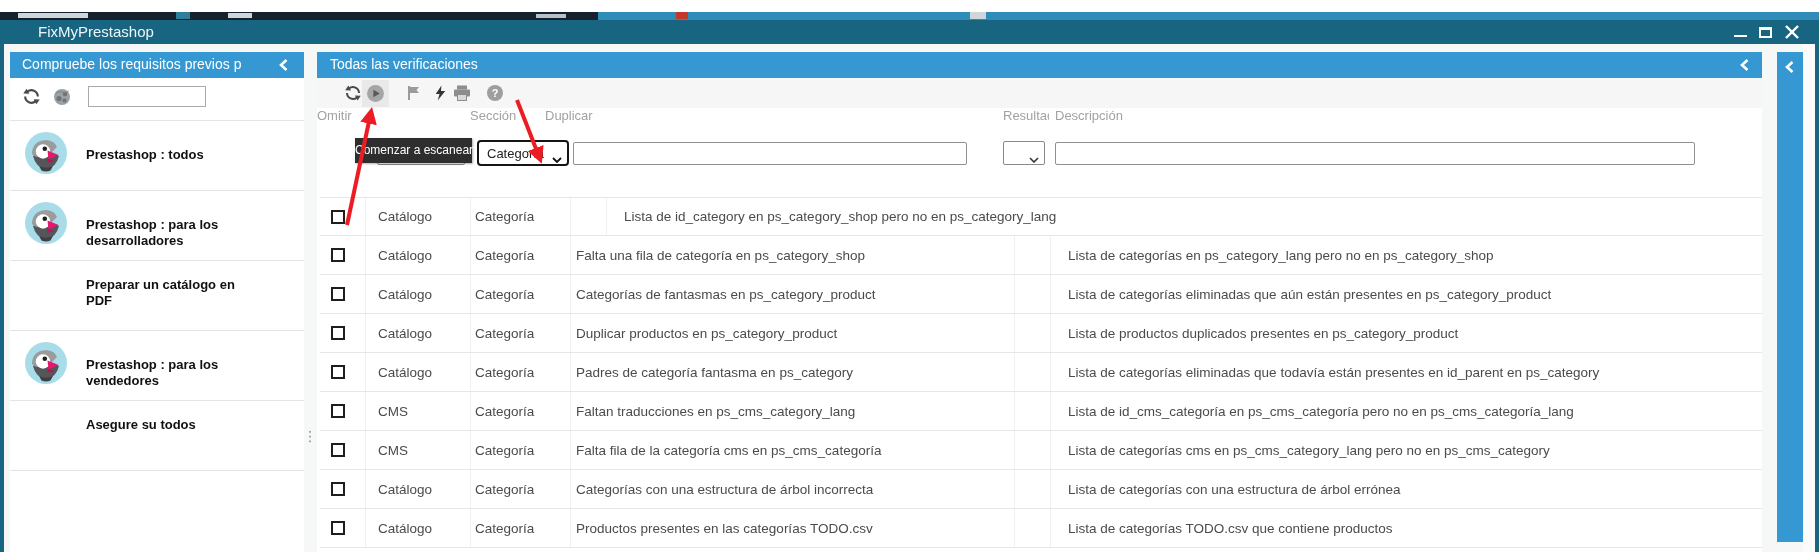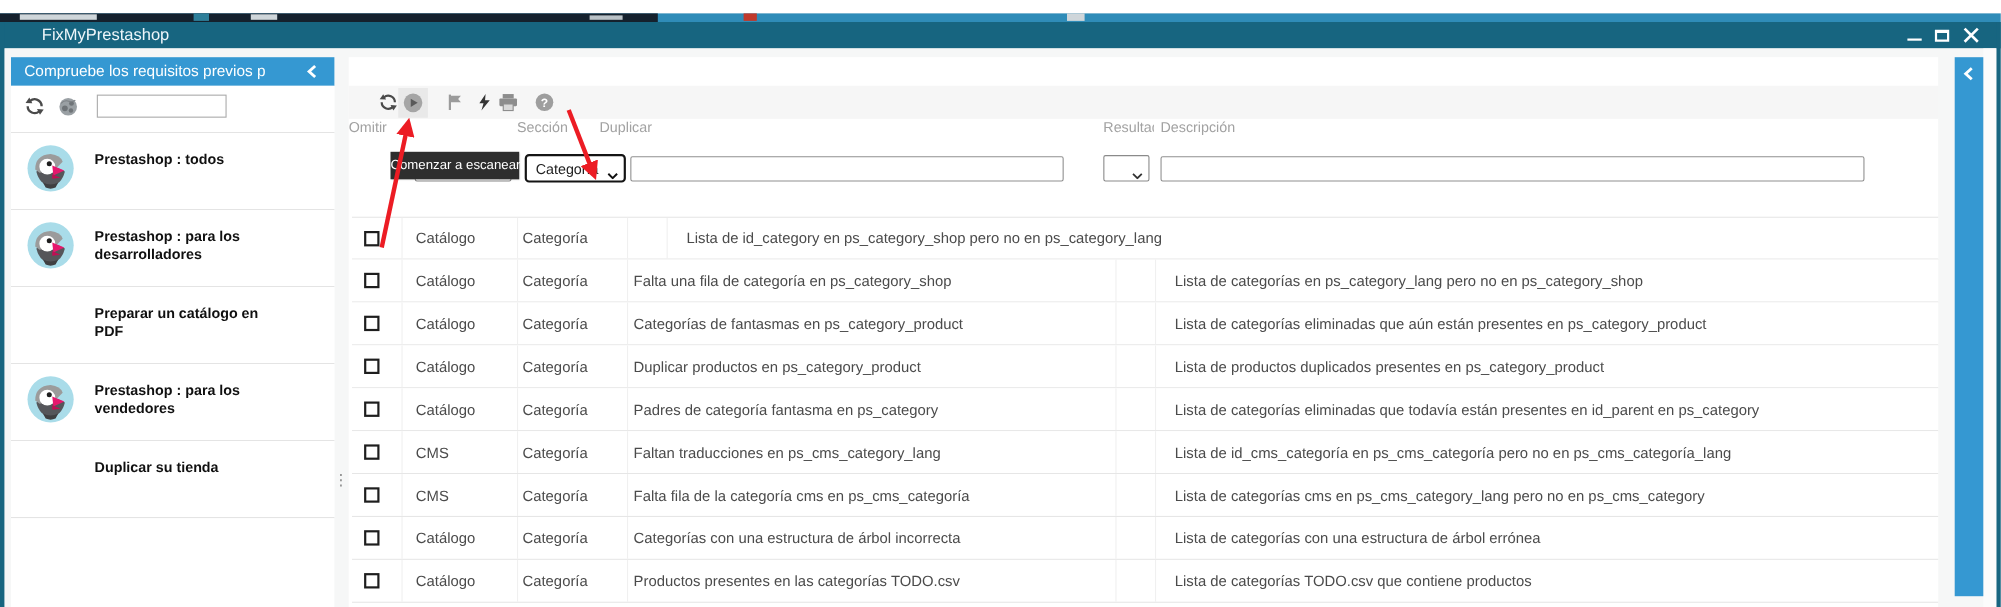--- a/index.html
+++ b/index.html
@@ -29,21 +29,21 @@
   .chev { position:absolute; top:6px; }
 
   
   #leftpanel { position:absolute; left:10px; top:40px; width:294px; height:506px; background:#fff; }
   #leftpanel .htext { left:12px; width:250px; }
   .ltoolbar { position:absolute; left:0; top:26px; width:294px; height:42px; background:#fff; }
   .linput { position:absolute; left:78px; top:8px; width:118px; height:21px; border:1px solid #aaa; background:#fff; font-size:12px; padding:0 4px; }
   .slist { position:absolute; left:0; top:68px; width:294px; border-top:1px solid #e4e4e4; }
   .sitem { position:relative; height:70px; border-bottom:1px solid #e4e4e4; background:#fff; cursor:pointer; }
   .slogo { position:absolute; left:14px; top:10px; width:44px; height:44px; }
-  .slabel { position:absolute; left:76px; top:16px; width:172px; font-size:13px; font-weight:bold; color:#101010; line-height:16px; }
+  .slabel { position:absolute; left:76px; top:26px; width:172px; font-size:13px; font-weight:bold; color:#101010; line-height:16px; }
   .sitem.nologo .slabel { top:16px; }
   .splitdots { position:absolute; left:303px; top:420px; color:#8a8a8a; font-size:14px; line-height:9px; letter-spacing:0; }
 
   
   #mainpanel { position:absolute; left:317px; top:40px; width:1445px; height:506px; background:#fff; }
   #mainpanel .htext { left:13px; }
   .mtoolbar { position:absolute; left:0; top:26px; width:1445px; height:30px; background:#f6f6f6; }
   .tbicon { position:absolute; top:6px; width:18px; height:18px; cursor:pointer; }
   .playwrap { position:absolute; left:45px; top:2px; width:27px; height:27px; background:#e9e9e9; cursor:pointer; }
 
@@ -182,28 +182,36 @@
           <path d="M8 23 q0-13 14-14 q9 1 11 7 l-7 7 -14 3 z" fill="#9b9b9b"></path>
           <circle cx="19" cy="20.5" r="7.2" fill="#fff"></circle>
           <circle cx="20.8" cy="17.8" r="2.3" fill="#1e1e1e"></circle>
           <polygon points="23.5,19.5 34.5,24 24.5,28.5" fill="#e6186d"></polygon>
           <polygon points="23.5,27.5 31,30.5 23.5,31.5" fill="#c00f54"></polygon>
           <path d="M15 35 q7 3.5 14 0 l-2.5 4.5 q-4.5 2-9 0 z" fill="#3f3f41"></path>
         </svg>
         <span class="slabel">Prestashop : para los vendedores</span>
       </div>
       <div class="sitem nologo">
-        <span class="slabel">Duplicar su tienda</span>
+        <span class="slabel">Asegure su todos</span>
       </div>
     </div>
   </div>
 
   <div class="splitdots">⋮</div>
 
   <div id="mainpanel">
+    <div class="panelhdr">
+      <span class="htext">Todas las verificaciones</span>
+      <span class="chev" style="left:1422px;">
+        <svg width="12" height="14" viewBox="0 0 12 14">
+            <polyline points="8.5,2 3,7 8.5,12" fill="none" stroke="#fff" stroke-width="2.6"></polyline>
+          </svg>
+      </span>
+    </div>
 
     <div class="mtoolbar">
       <span class="tbicon" style="left:27px;">
         <svg width="18" height="18" viewBox="0 0 18 18">
           <g fill="none" stroke="#4a4a4a" stroke-width="2">
               <path d="M15 9 A6 6 0 0 0 5 4.6"></path>
               <path d="M3 9 A6 6 0 0 0 13 13.4"></path>
             </g>
           <polygon points="7,6.5 1.2,6.2 4.4,1.6" fill="#4a4a4a"></polygon>
             <polygon points="11,11.5 16.8,11.8 13.6,16.4" fill="#4a4a4a"></polygon>

